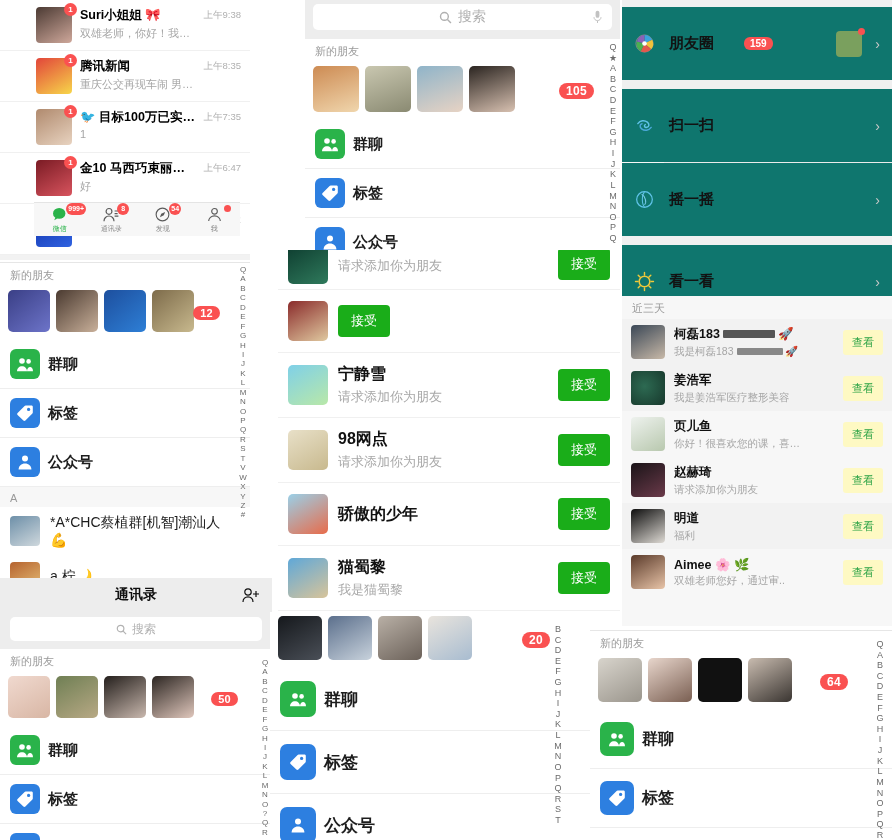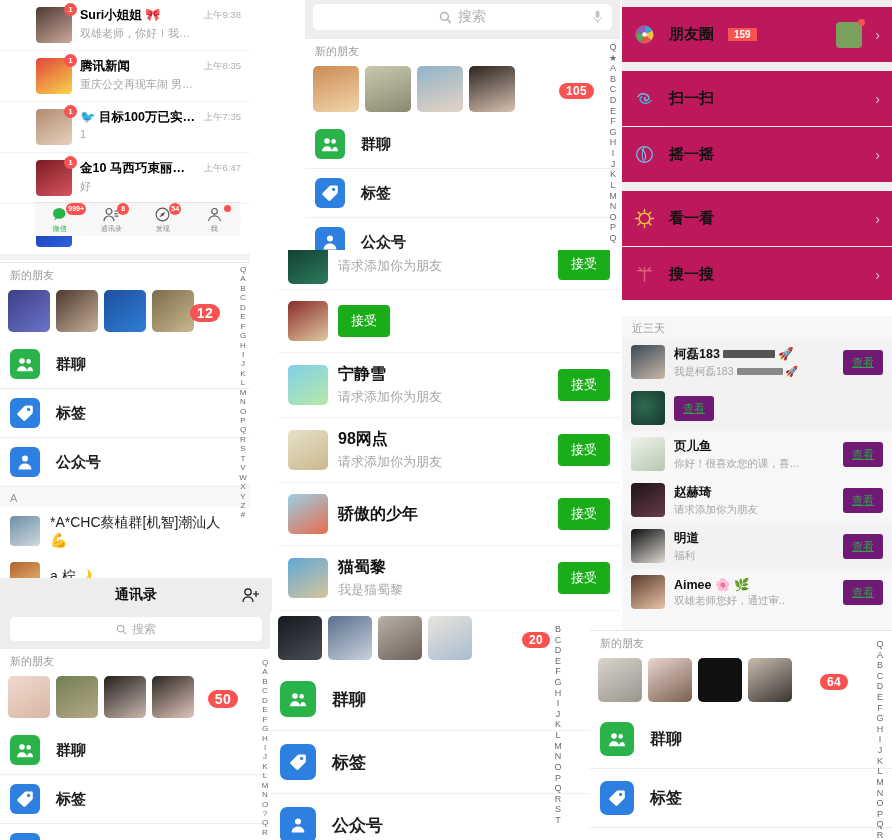--- a/index.html
+++ b/index.html
@@ -17,27 +17,27 @@
   .sec-label {
     font-size: 11px; color: #9a9a9a; padding: 5px 10px 3px 10px;
     background: #f7f7f7;
   }
   .sec-label.plain { background: #fff; }
 
   .av-strip { display:flex; align-items:center; gap:6px; padding:4px 8px 8px 8px; background:#fff; position:relative; }
   .av-strip .thumb { width:42px; height:42px; border-radius:5px; background:#cfcfcf; flex:0 0 auto; background-size:cover; }
   .badge-pill {
     position:absolute; right:30px; top:50%; transform:translateY(-50%);
-    background:#fa5151; color:#fff; font-size:14px; font-weight:600;
+    background:#fa5151; color:#fff; font-size:11px; font-weight:600;
     border-radius:10px; padding:1px 7px; min-width:20px; text-align:center;
     letter-spacing:.3px;
   }
 
   .entry-row {
-    display:flex; align-items:center; gap:16px; padding:9px 10px; background:#fff;
+    display:flex; align-items:center; gap:8px; padding:9px 10px; background:#fff;
     border-bottom:1px solid #eeeeee;
   }
   .entry-row .sq {
     width:30px; height:30px; border-radius:6px; flex:0 0 auto;
     display:flex; align-items:center; justify-content:center;
   }
   .sq.green { background:#2ab34a; }
   .sq.blue  { background:#2d7fe0; }
   .entry-row .lbl { font-size:15px; color:#1d1d1d; font-weight:600; }
 
@@ -127,50 +127,50 @@
 
   
   #panelF { left:270px; top:612px; width:320px; height:228px; background:#fff; }
   #panelF .entry-row { padding:13px 10px; }
   #panelF .entry-row .sq { width:36px; height:36px; border-radius:7px; }
   #panelF .entry-row .lbl { font-size:17px; }
 
   
   #panelG { left:622px; top:0; width:270px; height:300px; background:#f7f7f7; }
   .disc-row {
-    display:flex; align-items:center; gap:14px; padding:17px 12px; background:#be185d;
+    display:flex; align-items:center; gap:14px; padding:26px 12px; background:#0f766e;
     position:relative;
   }
   .disc-row .dlbl { font-size:15px; color:#121212; font-weight:600; }
   .disc-row .chev { position:absolute; right:12px; top:50%; transform:translateY(-50%); color:#c8c8c8; font-size:14px; }
   .disc-row .mbadge {
     background:#fa5151; color:#fff; font-size:10px; font-weight:700;
-    border-radius:0; padding:1px 6px; margin-left:0;
+    border-radius:6px; padding:1px 6px; margin-left:16px;
   }
   .disc-row .mini-thumb {
     position:absolute; right:30px; top:50%; transform:translateY(-50%);
     width:26px; height:26px; border-radius:4px; background:#7aa05e;
   }
   .disc-row .mini-thumb .rd {
     position:absolute; right:-3px; top:-3px; width:7px; height:7px; border-radius:50%; background:#fa5151;
   }
   .gap { height:9px; background:#f0f0f0; }
   .divider-inset { height:1px; background:#ebebeb; margin-left:42px; }
 
   
-  #panelH { left:622px; top:316px; width:270px; height:330px; background:#f7f7f7; }
+  #panelH { left:622px; top:296px; width:270px; height:330px; background:#f7f7f7; }
   .nf-row { display:flex; align-items:center; gap:9px; padding:6px 9px; }
   .nf-row.alt { background:#f2f2f2; }
   .nf-row .nav2 { width:34px; height:34px; border-radius:4px; flex:0 0 auto; background:#bdbdbd; background-size:cover;}
   .nf-row .nmid { flex:1 1 auto; min-width:0; }
   .nf-row .nn { font-size:12.5px; color:#111; font-weight:700; white-space:nowrap; overflow:hidden; text-overflow:ellipsis;}
   .nf-row .ns { font-size:10.5px; color:#a6a6a6; margin-top:2px; white-space:nowrap; overflow:hidden; text-overflow:ellipsis; }
   .view-btn {
-    background:#701a75; color:#2ba245; font-size:11px; border:none; border-radius:3px;
-    padding:5px 9px; flex:0 0 auto;text-decoration:underline;
+    background:#fef9c3; color:#2ba245; font-size:11px; border:none; border-radius:3px;
+    padding:5px 9px; flex:0 0 auto;
   }
   .redact { display:inline-block; height:8px; background:#555; vertical-align:middle; border-radius:1px; }
 
   
   #panelI { left:590px; top:630px; width:302px; height:210px; background:#fff; border-top:1px solid #e6e6e6;}
   #panelI .entry-row { padding:12px 10px; }
   #panelI .entry-row .sq { width:34px; height:34px; border-radius:7px; }
   #panelI .entry-row .lbl { font-size:16px; }
 
   svg { display:block; }
@@ -721,20 +721,24 @@
         <div class="nf-row alt">
           <div class="nav2" style="background:linear-gradient(150deg,#3a4756,#c8b9a8)"></div>
           <div class="nmid">
             <div class="nn"><span>柯磊183</span><span class="redact" style="width:52px;margin-left:3px"></span><span> 🚀</span></div>
             <div class="ns"><span>我是柯磊183</span><span class="redact" style="width:46px;height:7px;margin-left:3px;background:#888"></span><span> 🚀</span></div>
           </div>
           <button class="view-btn">查看</button>
         </div>
         <div class="nf-row alt">
           <div class="nav2" style="background:radial-gradient(circle at 40% 45%,#2d6a52,#17382c)"></div>
+          <div class="nmid">
+            <div class="nn"><span>姜浩军</span><span></span></div>
+            <div class="ns"><span>我是姜浩军医疗整形美容</span><span></span></div>
+          </div>
           <button class="view-btn">查看</button>
         </div>
         <div class="nf-row">
           <div class="nav2" style="background:linear-gradient(150deg,#eef2ee,#b8c8ae)"></div>
           <div class="nmid">
             <div class="nn"><span>页儿鱼</span><span></span></div>
             <div class="ns"><span>你好！很喜欢您的课，喜…</span><span></span></div>
           </div>
           <button class="view-btn">查看</button>
         </div>

